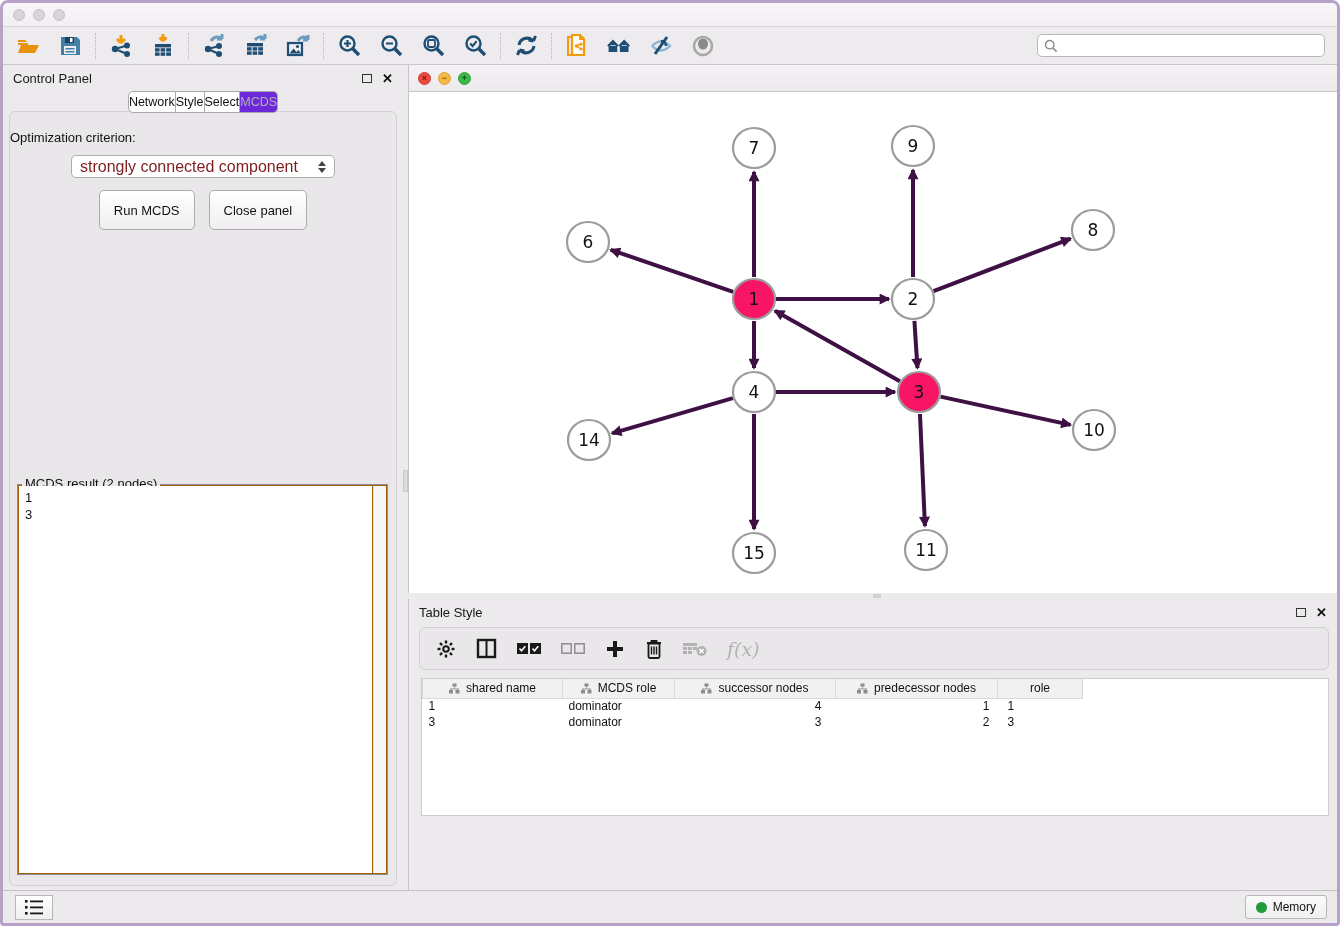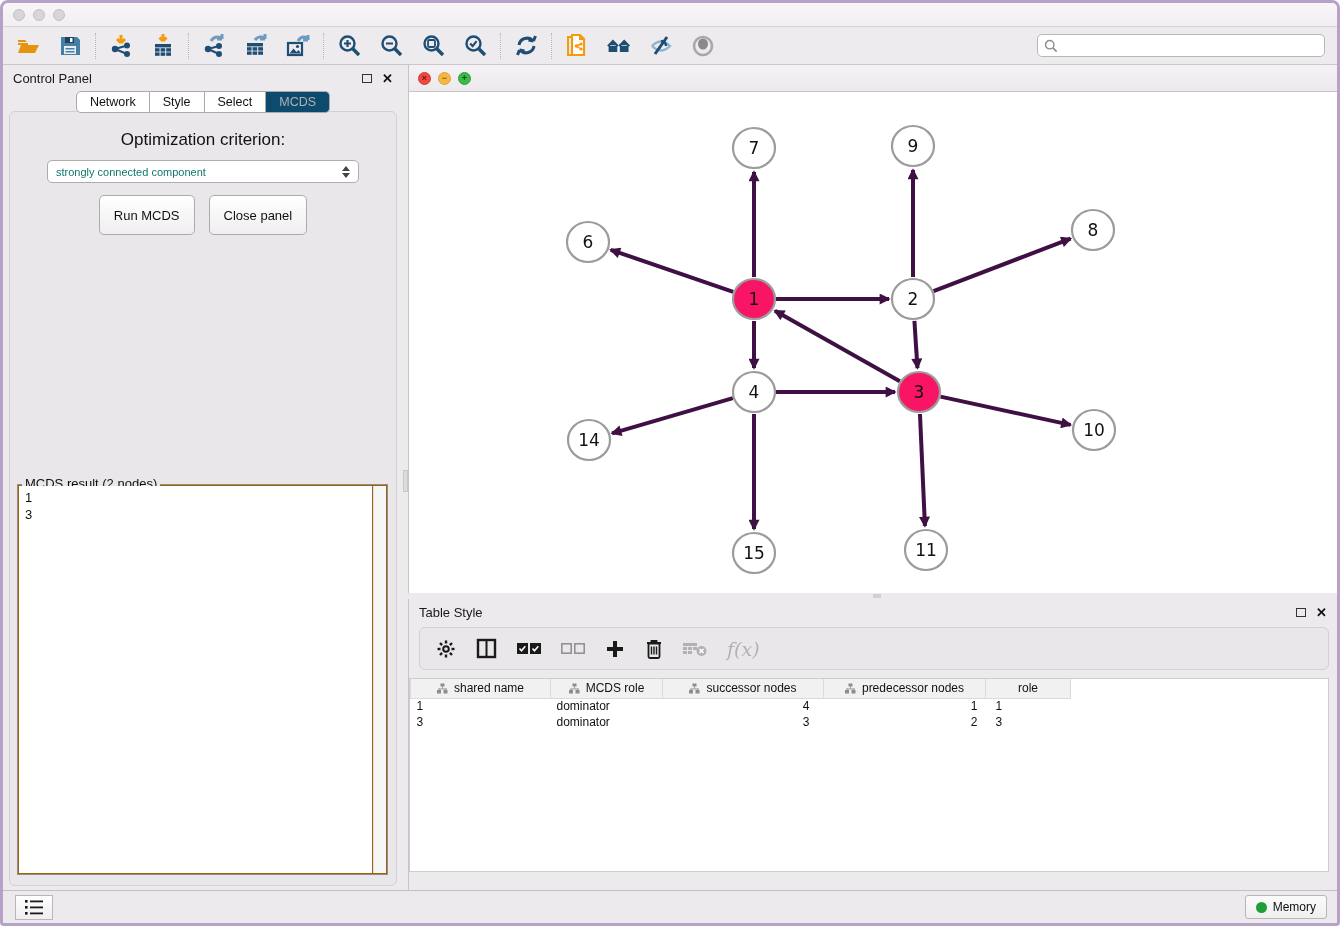--- a/index.html
+++ b/index.html
@@ -24,27 +24,27 @@
   
   .main { position:absolute; left:0; right:0; top:62px; bottom:33px; }
 
   
   .control-panel { position:absolute; left:0; top:0; bottom:0; width:400px; background:#ECEAEC; }
   .panel-head { height:26px; display:flex; align-items:center; padding:0 10px; font-size:13px; color:#1a1a1a;text-align:right; }
   .panel-head .head-icons { margin-left:auto; display:flex; gap:10px; align-items:center; }
   .float-icon { width:10px; height:9px; border:1.5px solid #333; display:inline-block; }
   .close-x { font-size:13px; font-weight:bold; color:#111; line-height:1; }
   .tabrow { display:flex; justify-content:center; position:relative; z-index:2; }
-  .tab { padding:3px 13px 3px; background:#fff; border:1px solid #ABA9AB; border-left:none; font-size:12.5px; color:#111; cursor:pointer; }
+  .tab { padding:3px 0 3px; background:#fff; border:1px solid #ABA9AB; border-left:none; font-size:12.5px; color:#111; cursor:pointer; }
   .tab:first-child { border-left:1px solid #ABA9AB; border-radius:5px 0 0 5px; }
   .tab:last-child { border-radius:0 5px 5px 0; }
-  .tab.selected { background:#0c4a6e; color:#B2B0B2; }
+  .tab.selected { background:#6d28d9; color:#B2B0B2; }
   .cp-content { position:absolute; left:6px; right:6px; top:46px; bottom:4px; background:#E9E7E9; border:1px solid #D2D0D2; border-radius:6px; }
-  .opt-label { text-align:center; margin-top:18px; font-size:17px; color:#111; }
-  .select-box { width:312px; height:23px; margin:10px auto 0; background:#fff; border:1px solid #AEACAE; border-radius:5px; display:flex; align-items:center; padding:0 8px; font-size:11px; color:#0f766e; cursor:pointer; }
+  .opt-label { margin-top:18px; font-size:13px; color:#111; }
+  .select-box { width:264px; height:23px; margin:10px auto 0; background:#fff; border:1px solid #AEACAE; border-radius:5px; display:flex; align-items:center; padding:0 8px; font-size:16px; color:#7f1d1d; cursor:pointer; }
   .select-box .spin { margin-left:auto; display:flex; flex-direction:column; gap:2px; align-items:center; }
   .spin i { display:block; width:0; height:0; border-left:4px solid transparent; border-right:4px solid transparent; }
   .spin .up { border-bottom:5px solid #444; }
   .spin .down { border-top:5px solid #444; }
   .btnrow { display:flex; justify-content:center; gap:14px; margin-top:12px; }
   .push-btn { min-width:95px; height:40px; background:linear-gradient(#ffffff,#F0EEF0); border:1px solid #ADABAD; border-radius:5px; font-size:13px; color:#111; display:flex; align-items:center; justify-content:center; padding:0 14px; cursor:pointer; }
   .mcds-box { position:absolute; left:7px; right:8px; top:372px; bottom:10px; border:1px solid #8F8D8F; background:#a16207; }
   .mcds-legend { position:absolute; top:-9px; left:4px; background:#E9E7E9; padding:0 3px; font-size:13px; color:#111; }
   .mcds-lines { position:absolute; inset:1px 15px 1px 1px; background:#fff; font-size:13px; color:#111; padding:3px 6px; line-height:17px; }
   .mcds-scroll { position:absolute; top:1px; bottom:1px; right:1px; width:13px; background:#F6F6F6; border-left:1px solid #E2E2E2; }
@@ -67,21 +67,21 @@
 
   
   .h-splitter { position:absolute; left:405px; right:0; top:528px; height:6px; background:#ECEAEC; cursor:row-resize; }
   .h-grip { position:absolute; left:50%; top:1px; width:8px; height:4px; background:#D2D0D2; }
 
   
   .table-panel { position:absolute; left:405px; right:0; top:534px; bottom:0; background:#ECEAEC; border-left:1px solid #C6C4C6; }
   .tp-toolbar { margin:2px 8px 0 10px; height:43px; background:#E9E7E9; border:1px solid #D2D0D2; border-radius:6px; display:flex; align-items:center; gap:20px; padding:0 16px; }
   .tp-icon { display:flex; align-items:center; justify-content:center; cursor:pointer; }
   .fx { font-family:"DejaVu Serif", serif; font-style:italic; font-size:19px; color:#B3B1B3; }
-  .tbl-wrap { margin:8px 8px 0 0; background:#fff; border:1px solid #CECCCE; height:194px; overflow:hidden; }
+  .tbl-wrap { margin:8px 8px 0 12px; background:#fff; border:1px solid #CECCCE; height:138px; overflow:hidden; }
   table.datatable { border-collapse:collapse; font-size:12px; color:#111; table-layout:fixed; }
   .datatable th { background:#F1F1F1; border:1px solid #DADADA; border-top:none; font-weight:normal; height:19px; font-size:12px; padding:0 4px; white-space:nowrap; }
   .datatable th .th-inner { display:flex; align-items:center; justify-content:center; gap:6px; }
   .datatable td { height:16px; padding:0 6px; white-space:nowrap; }
   .datatable td.num { text-align:right; padding-right:14px; }
   .tp-tabs { position:absolute; left:0; right:0; bottom:5px; display:flex; justify-content:center; }
 
   
   .statusbar { position:absolute; left:0; right:0; bottom:0; height:33px; background:#ECEAEC; border-top:1px solid #C2C0C2; }
   .list-btn { position:absolute; left:12px; top:4px; width:38px; height:25px; background:linear-gradient(#fff,#F0EEF0); border:1px solid #B8B6B8; display:flex; align-items:center; justify-content:center; cursor:pointer; }

